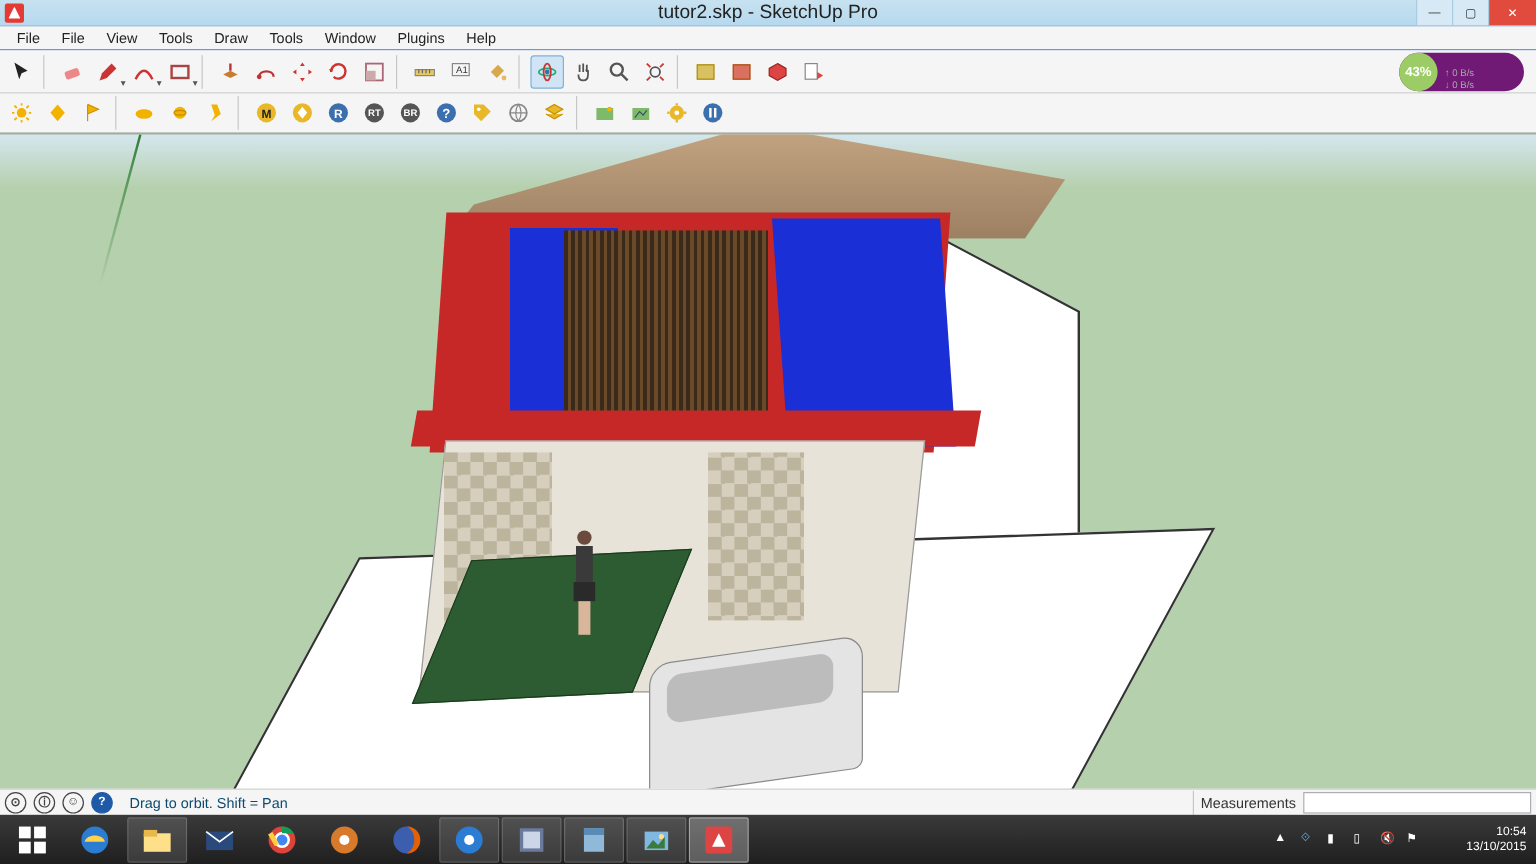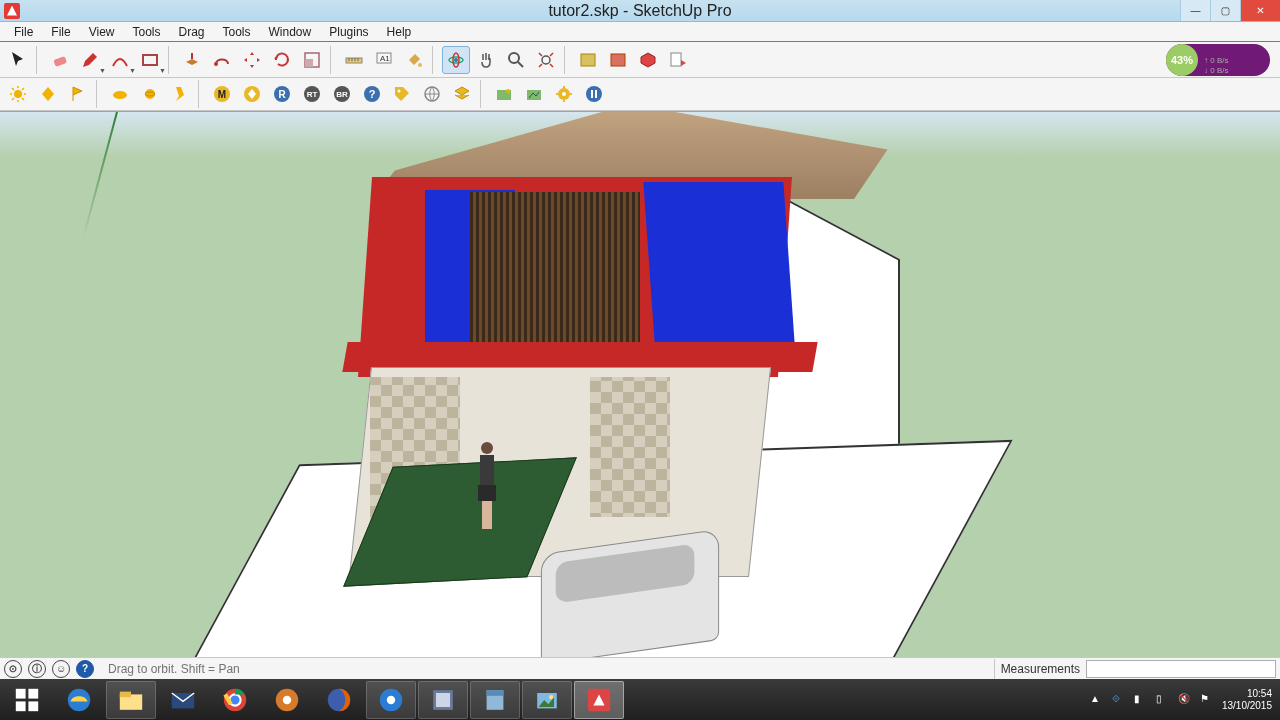--- a/index.html
+++ b/index.html
@@ -55,33 +55,33 @@
   .figure .head { width: 12px; height: 12px; background: #6b4b3e; border-radius: 50%; margin: 0 auto; }
   .figure .torso { width: 14px; height: 30px; background: #3a3a3a; margin: 1px auto 0; }
   .figure .skirt { width: 18px; height: 16px; background: #2a2a2a; margin: 0 auto; }
   .figure .legs { width: 10px; height: 28px; background: #d9b69b; margin: 0 auto; }
   .side-wall { position: absolute; left: 510px; top: 110px; width: 140px; height: 340px; background: #fff; border: 2px solid #333; transform: skewY(28deg); }
 
   
   .statusbar { height: 22px; background: #f5f5f5; border-top: 1px solid #c7c7c7; display: flex; align-items: center; padding: 0 4px; gap: 6px; }
   .sb-ico { width: 18px; height: 18px; border-radius: 50%; border: 1.5px solid #444; display: flex; align-items: center; justify-content: center; font-size: 10px; font-weight: bold; color: #444; }
   .sb-ico.blue { background: #1e5aa8; border-color: #1e5aa8; color: #fff; }
-  .sb-hint { font-size: 12px; color: #737373; margin-left: 8px; }
+  .sb-hint { font-size: 12px; color: #0c4a6e; margin-left: 8px; }
   .sb-meas { margin-left: auto; display: flex; align-items: center; }
   .sb-meas-label { font-size: 12px; color: #333; border-left: 1px solid #c7c7c7; padding: 3px 6px; }
   .sb-meas-input { width: 190px; height: 18px; background: #fff; border: 1px solid #abadb3; }
 
   
   .taskbar { height: 41px; background: linear-gradient(#3a3a3a, #1f1f1f); display: flex; align-items: center; padding: 0 2px; position: relative; }
   .tbitem { width: 50px; height: 38px; display: flex; align-items: center; justify-content: center; border-radius: 2px; margin-right: 2px; }
   .tbitem.running { background: rgba(255,255,255,0.12); box-shadow: inset 0 0 0 1px rgba(255,255,255,0.18); }
   .tbitem.active { background: rgba(255,255,255,0.28); box-shadow: inset 0 0 0 1px rgba(255,255,255,0.4); }
   .tbitem svg, .tbitem .ic { width: 28px; height: 28px; }
   .tray { margin-left: auto; display: flex; align-items: center; color: #fff; font-size: 10px; gap: 8px; padding-right: 6px; }
-  .tray .clock { text-align: right; line-height: 12px; }
+  .tray .clock { text-align: right; line-height: 12px; margin-left: 28px; }
   .tray-ico { width: 14px; height: 14px; display: inline-block; }
 
   
   .ic { display: inline-block; border-radius: 3px; }
 </style>
 </head>
 <body>
 
 <div class="titlebar">
   <div class="app-icon"></div>
@@ -91,21 +91,21 @@
     <div class="win-btn">▢</div>
     <div class="win-btn close">✕</div>
   </div>
 </div>
 
 <div class="menubar">
   <span>File</span>
   <span>File</span>
   <span>View</span>
   <span>Tools</span>
-  <span>Drag</span>
+  <span>Draw</span>
   <span>Tools</span>
   <span>Window</span>
   <span>Plugins</span>
   <span>Help</span>
 </div>
 
 <div class="toolbar-strip row1">
   <div class="tbtn">
       <svg viewBox="0 0 20 20">
         <path d="M4 2l4 14 2-5 5-2z" fill="#222"></path>

